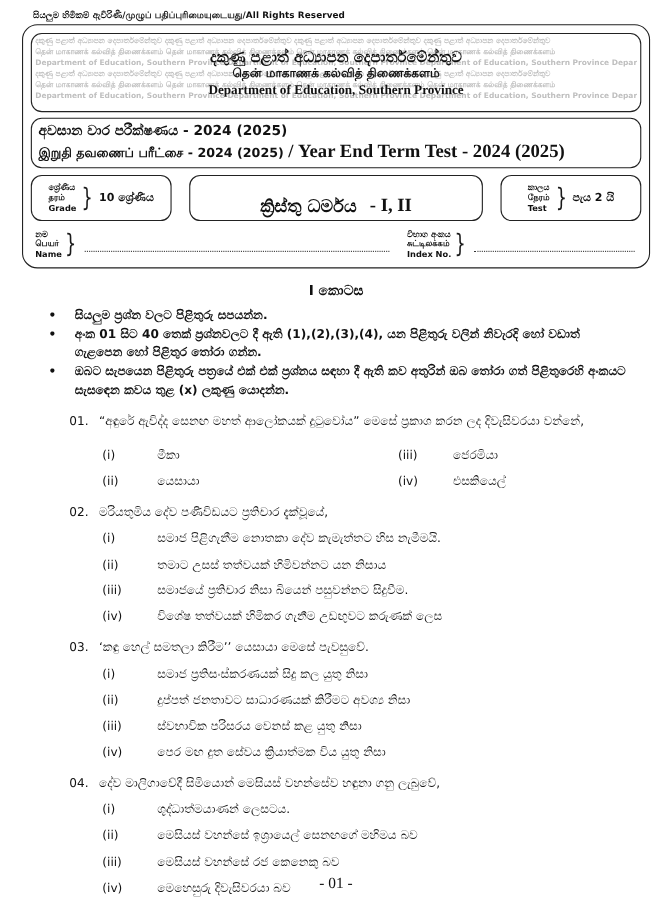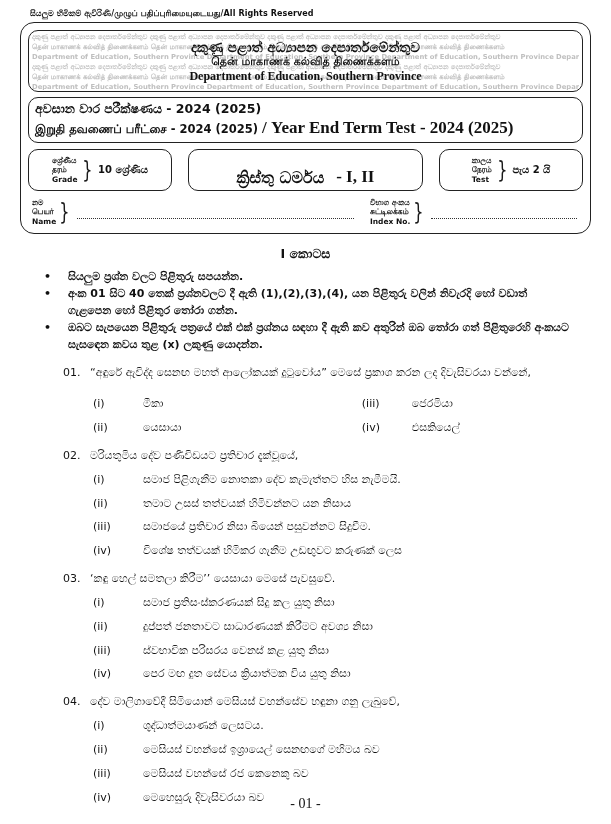--- a/index.html
+++ b/index.html
@@ -6,36 +6,36 @@
   html, body { margin: 0; padding: 0; background: #fff; }
   .page {
     width: 611px; height: 824px; position: relative; overflow: hidden;
     background: #fff; color: #111;
     font-family: "DejaVu Sans", "Liberation Sans", sans-serif;
   }
   .copyright { padding: 9px 0 0 30px; font-size: 8px; font-weight: bold; letter-spacing: .1px; }
 
   .outer-box { margin: 3px 20px 0 20px; border: 1.6px solid #222; border-radius: 14px; padding: 7px; }
 
-  .dept-box { border: 1.6px solid #222; border-radius: 10px; height: 62px; position: relative; overflow: hidden; }
+  .dept-box { border: 1.6px solid #222; border-radius: 10px; height: 72px; position: relative; overflow: hidden; }
   .wm { position: absolute; inset: 1px 3px; overflow: hidden; }
   .wm-row { white-space: nowrap; font-size: 6.8px; line-height: 10px; color: #bfbfbf; font-weight: bold; }
   .dept-fg { position: absolute; inset: 0; display: flex; flex-direction: column; align-items: center; justify-content: center; line-height: 1.22; }
   .dept-si { font-size: 13.5px; font-weight: bold; }
   .dept-ta { font-size: 11px; font-weight: bold; }
   .dept-en { font-size: 12px; font-weight: bold; font-family: "Liberation Serif", "DejaVu Serif", serif; }
 
   .title-box { border: 1.6px solid #222; border-radius: 10px; margin-top: 5px; padding: 3px 6px 4px; text-align: left; }
   .title-si { font-size: 12.5px; font-weight: bold; }
   .title-l2 { font-size: 11.5px; font-weight: bold; margin-top: 1px; }
   .title-en-part { font-family: "Liberation Serif", "DejaVu Serif", serif; font-size: 17px; }
 
   .info-row { display: flex; margin-top: 6px; gap: 16px; align-items: stretch; }
   .info-box { border: 1.6px solid #222; border-radius: 10px; display: flex; align-items: center; justify-content: center; padding: 3px 6px; min-height: 42px; }
-  .grade-box, .time-box { width: 144px; flex: none; gap: 2px; }
+  .grade-box, .time-box { width: 128px; flex: none; gap: 2px; }
   .subject-box { flex: 1; align-items: flex-end; }
   .label-stack { display: flex; flex-direction: column; justify-content: center; }
   .label-stack div { font-size: 7.5px; font-weight: bold; line-height: 1.25; white-space: nowrap; }
   .brace { font-size: 23px; font-weight: 400; display: inline-block; transform: scaleX(.7); margin: 0 1px; color: #1a1a1a; }
   .box-value { font-size: 10px; font-weight: bold; white-space: nowrap; }
   .subject-title { font-size: 16px; font-weight: bold; }
   .subject-suffix { font-family: "Liberation Serif", "DejaVu Serif", serif; font-size: 17px; font-weight: bold; margin-left: 12px; }
 
   .name-row { display: flex; margin-top: 7px; padding: 0 4px; gap: 14px; align-items: center; }
   .name-left { flex: 1.55; display: flex; align-items: center; }

